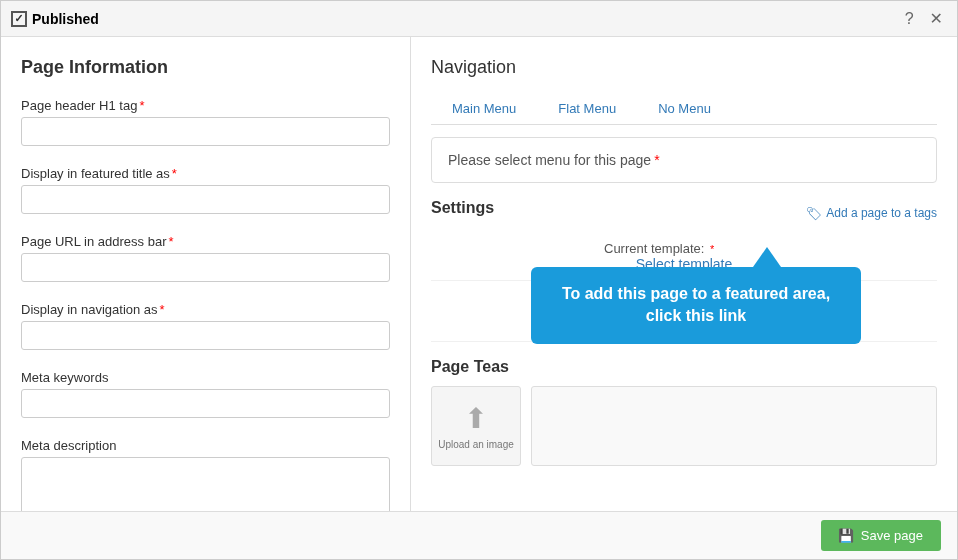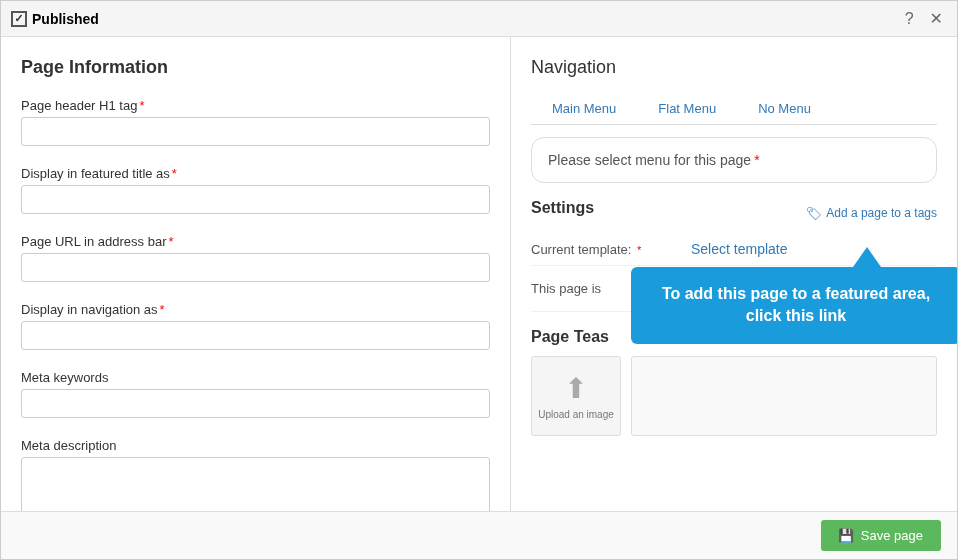--- a/index.html
+++ b/index.html
@@ -69,21 +69,21 @@
 
     
     .main-content {
       display: flex;
       flex: 1;
       overflow: hidden;
     }
 
     
     .left-panel {
-      width: 510px;
+      width: 410px;
       padding: 20px 20px 10px 20px;
       border-right: 1px solid #ddd;
       overflow-y: auto;
     }
     .panel-title {
       font-size: 18px;
       font-weight: bold;
       color: #333;
       margin-bottom: 16px;
     }
@@ -153,41 +153,42 @@
       background: none;
       text-align: right;
     }
 
     
     .menu-notice {
       background: #fff;
       border: 1px solid #ddd;
       padding: 14px 16px;
       margin-bottom: 16px;
-      border-radius: 13px;
+      border-radius: 4px;
       color: #555;
       font-size: 14px;
     }
     .required-star {
       color: red;
       margin-left: 3px;
     }
 
     
     .settings-title {
       font-size: 16px;
       font-weight: bold;
       color: #333;
       margin-bottom: 10px;
     }
     .settings-row {
       display: flex;
       align-items: center;
       padding: 8px 0;
       border-bottom: 1px solid #f0f0f0;
+      flex-direction: column;
     }
     .settings-label {
       width: 160px;
       color: #555;
       font-size: 13px;
     }
     .settings-value {
       flex: 1;
     }
     .select-template-link {

